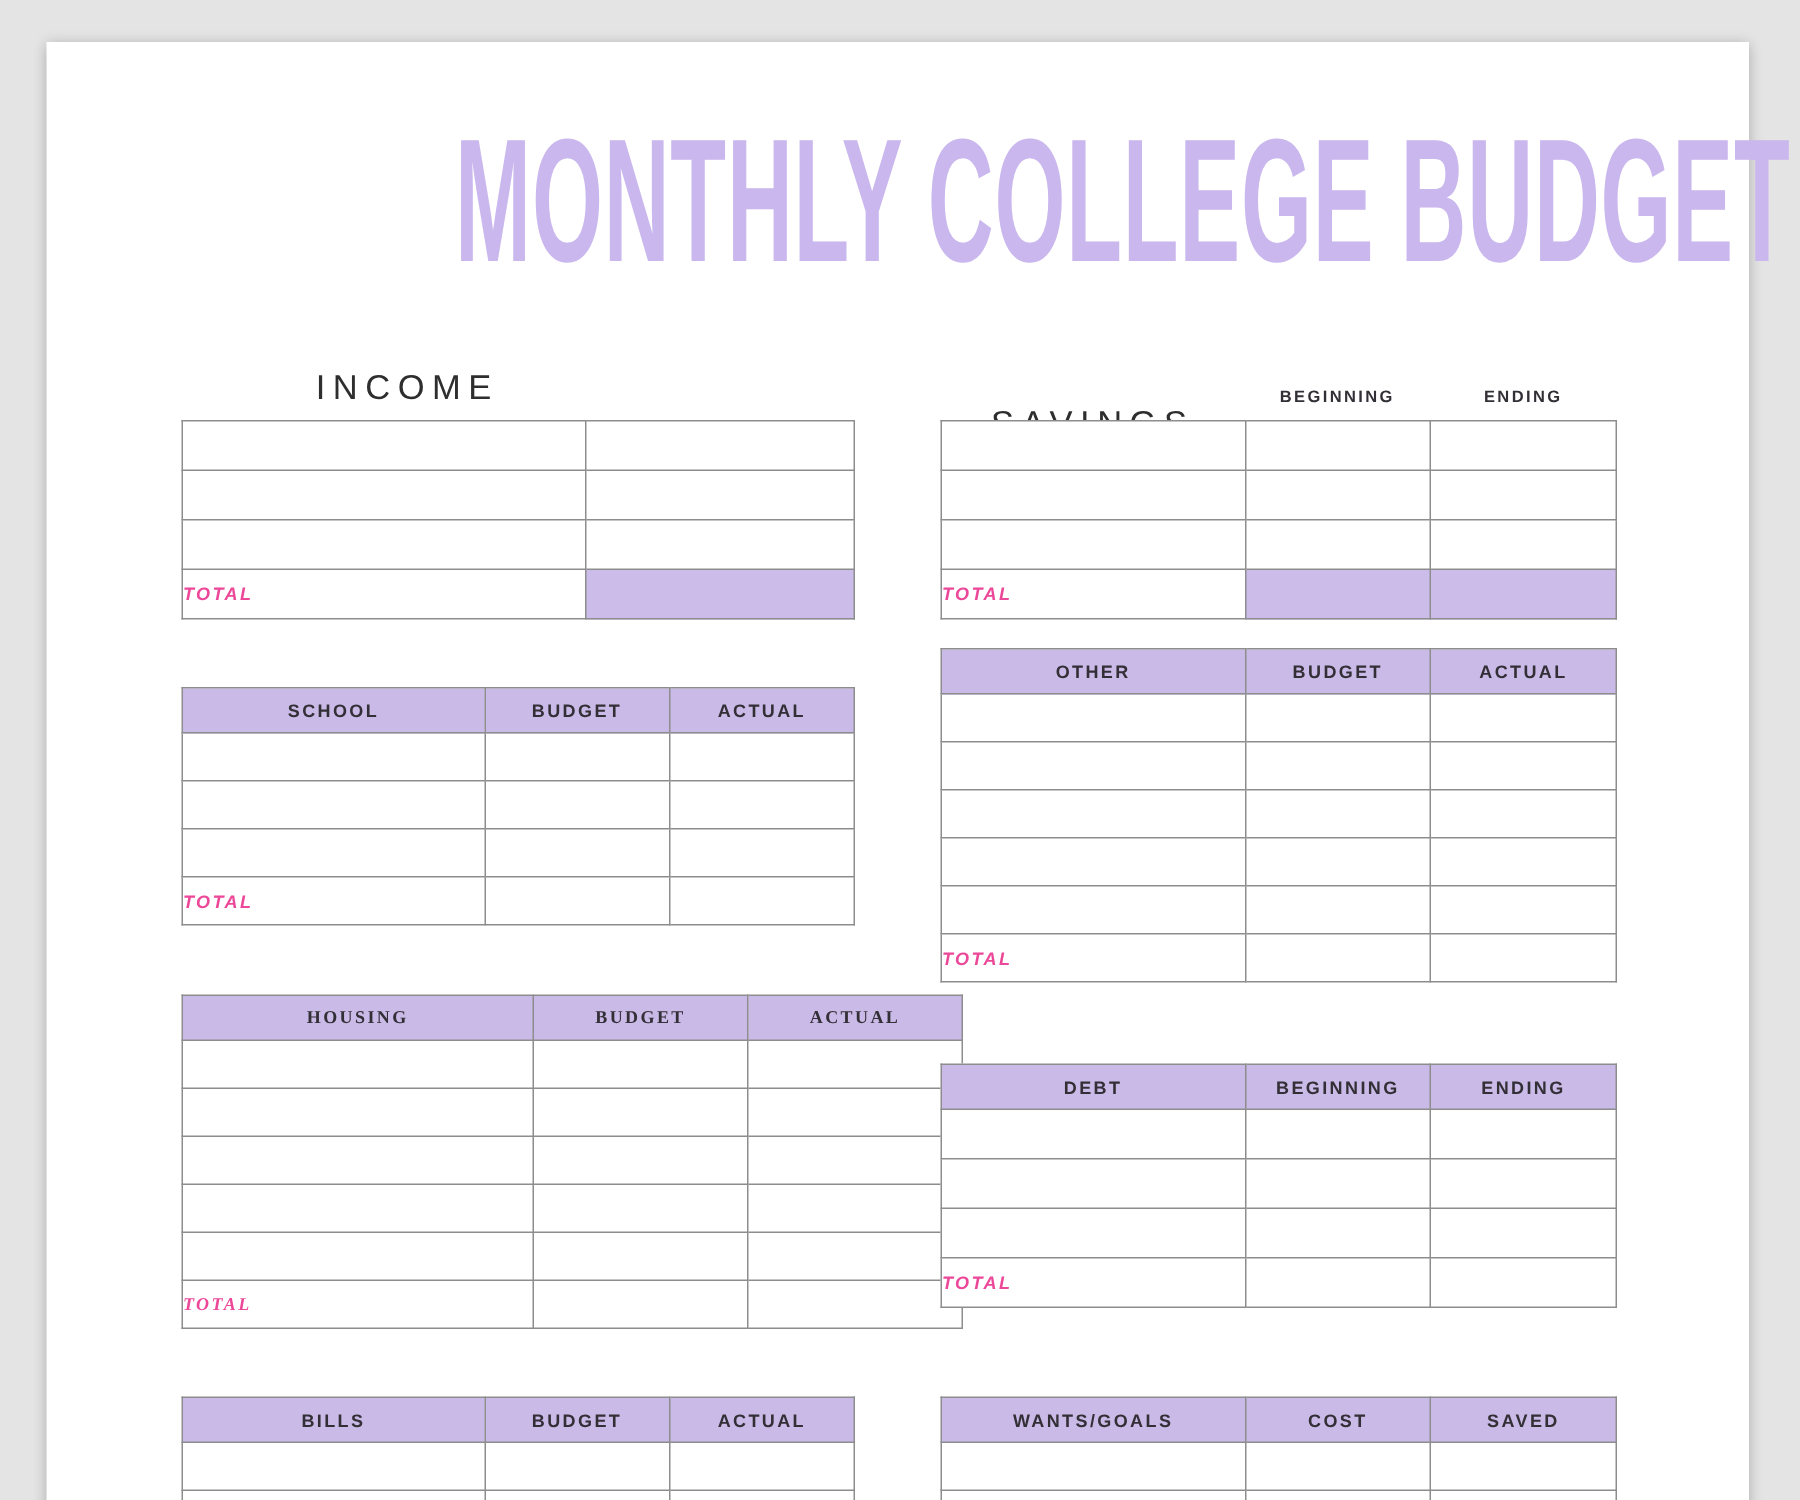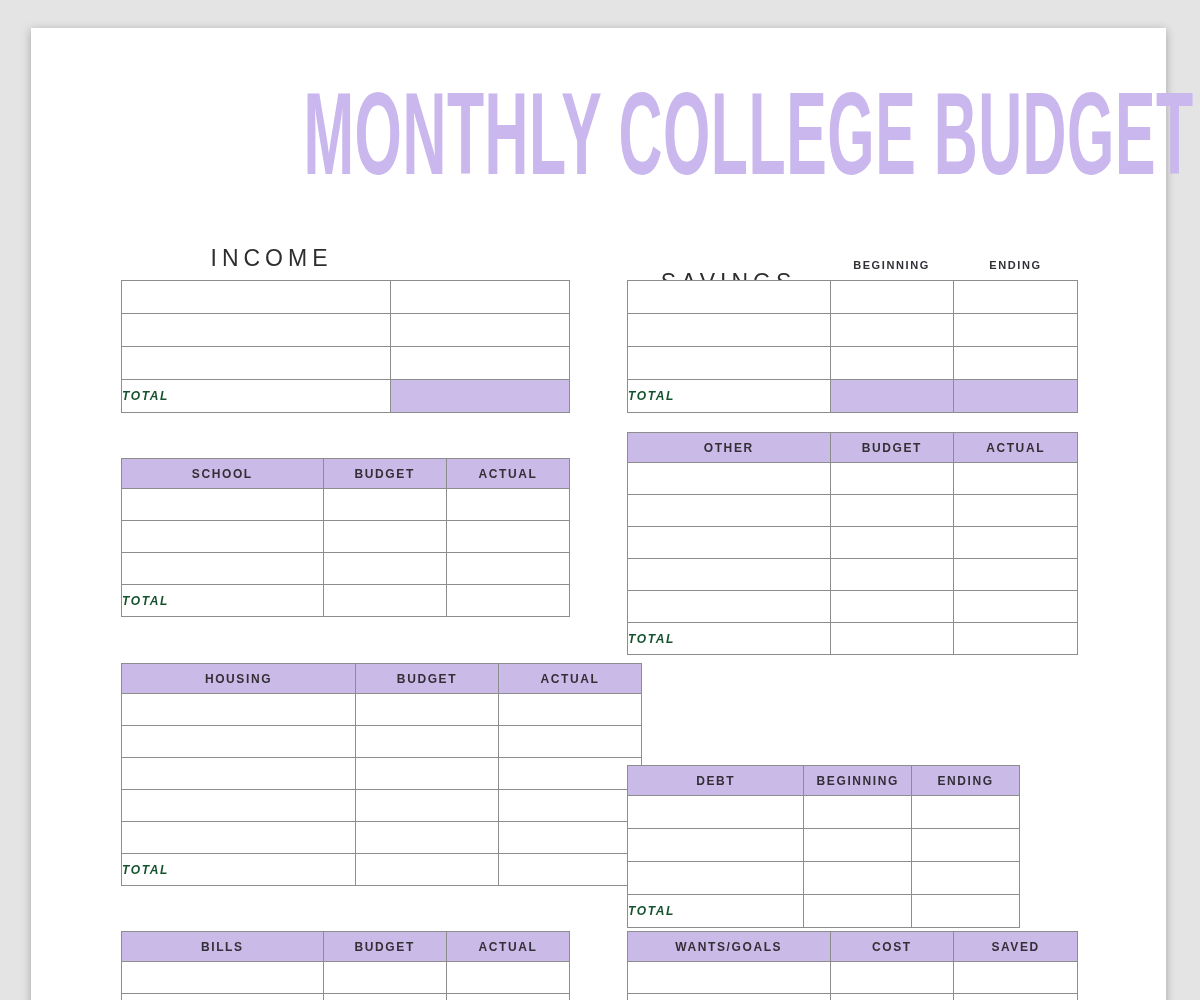--- a/index.html
+++ b/index.html
@@ -72,39 +72,39 @@
   }
   tr.blank-row td { height: 32px; }
   tr.blank-row-lg td { height: 33px; }
   tr.total-row td { height: 32px; }
   tr.total-row-lg td { height: 33px; }
   td.total-label-cell {
     font-size: 12px;
     font-weight: bold;
     font-style: italic;
     letter-spacing: 1.6px;
-    color: #14532d;
+    color: #ec4899;
     padding-left: 10px;
     text-align: left;
   }
   td.purple-fill { background: #ccbcea; }
 
   
   col.w60 { width: 60%; }
   col.w40 { width: 40%; }
   col.w45 { width: 45%; }
   col.w275 { width: 27.5%; }
 
   
   #income-table  { left: 90px;  top: 252px; width: 449px; }
   #savings-table { left: 596px; top: 252px; width: 451px; }
   #school-table  { left: 90px;  top: 430px; width: 449px; }
   #other-table   { left: 596px; top: 404px; width: 451px; }
-  #housing-table { left: 90px;  top: 635px; width: 521px; }
-  #debt-table    { left: 596px; top: 737px; width: 393px; }
+  #housing-table { left: 90px;  top: 635px; width: 521px; font-family: Liberation Serif, serif; }
+  #debt-table    { left: 596px; top: 681px; width: 451px; }
   #bills-table   { left: 90px;  top: 903px; width: 449px; }
   #wants-table   { left: 596px; top: 903px; width: 451px; }
 
   #income-heading  { left: 106px;  top: 217px; width: 269px; }
   #savings-heading { left: 596px; top: 217px; width: 203px; margin-top: 24px; }
   #beginning-label { left: 799px; top: 231px; width: 123px; }
   #ending-label    { left: 922px; top: 231px; width: 125px; }
 </style>
 </head>
 <body>

